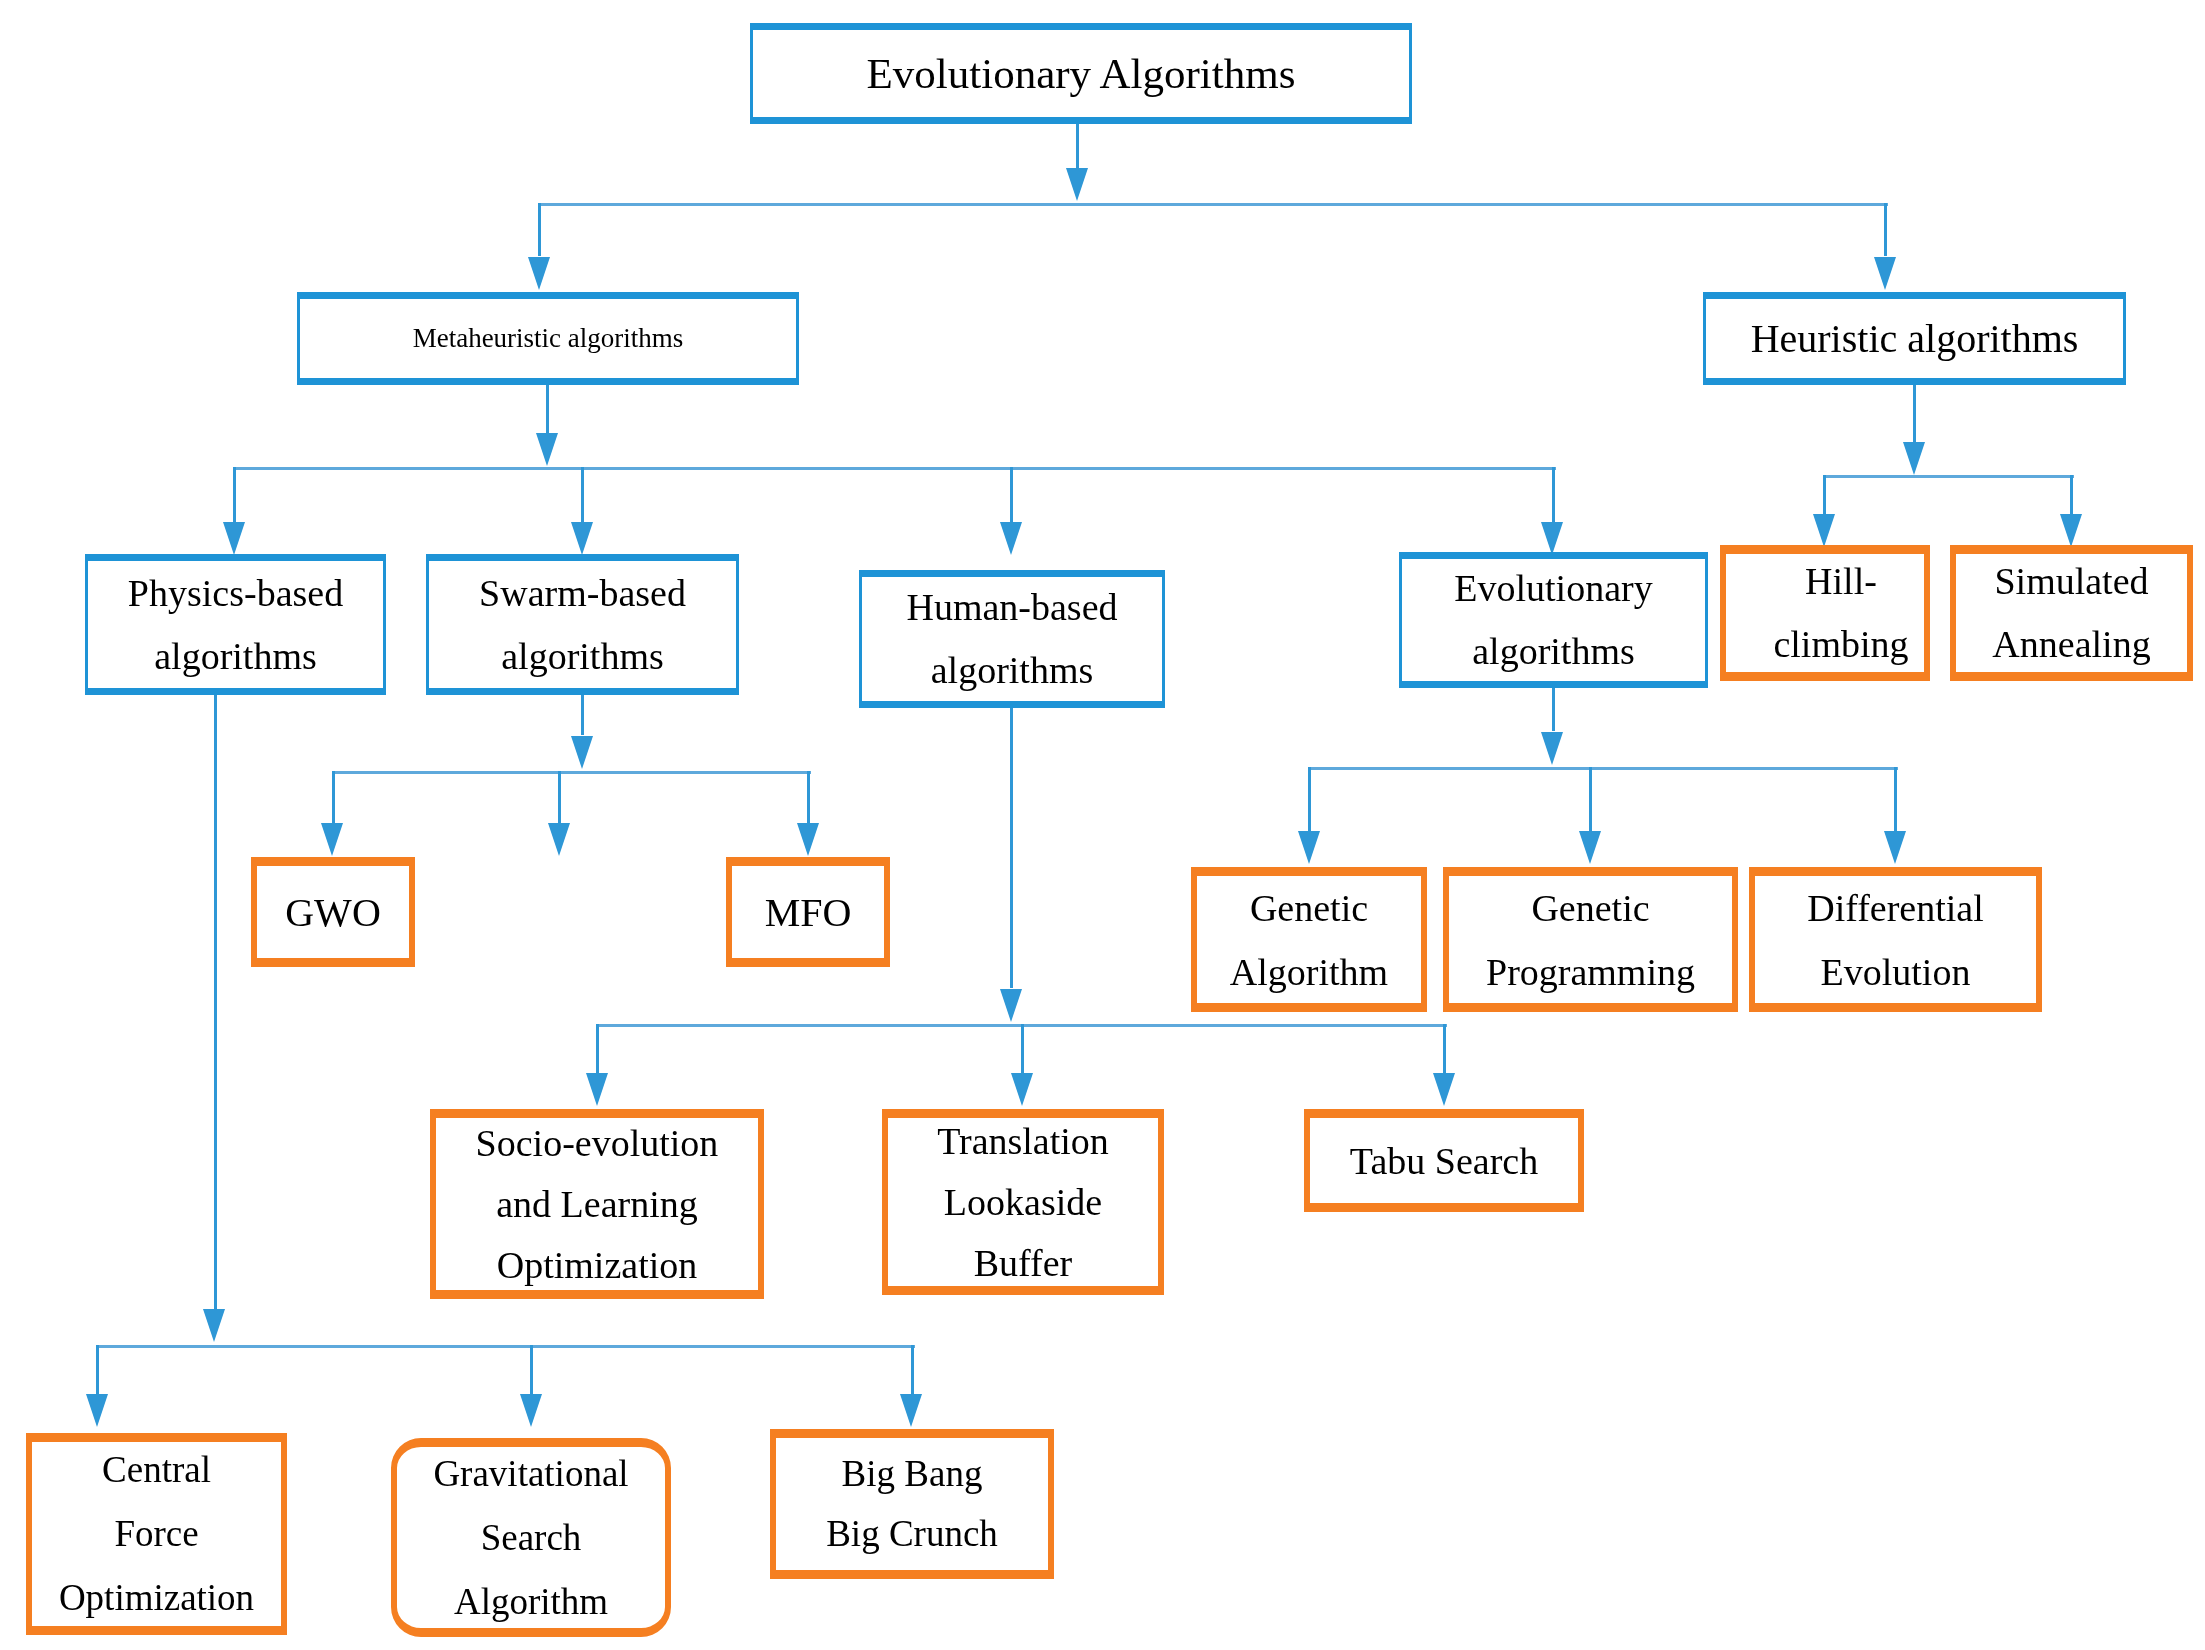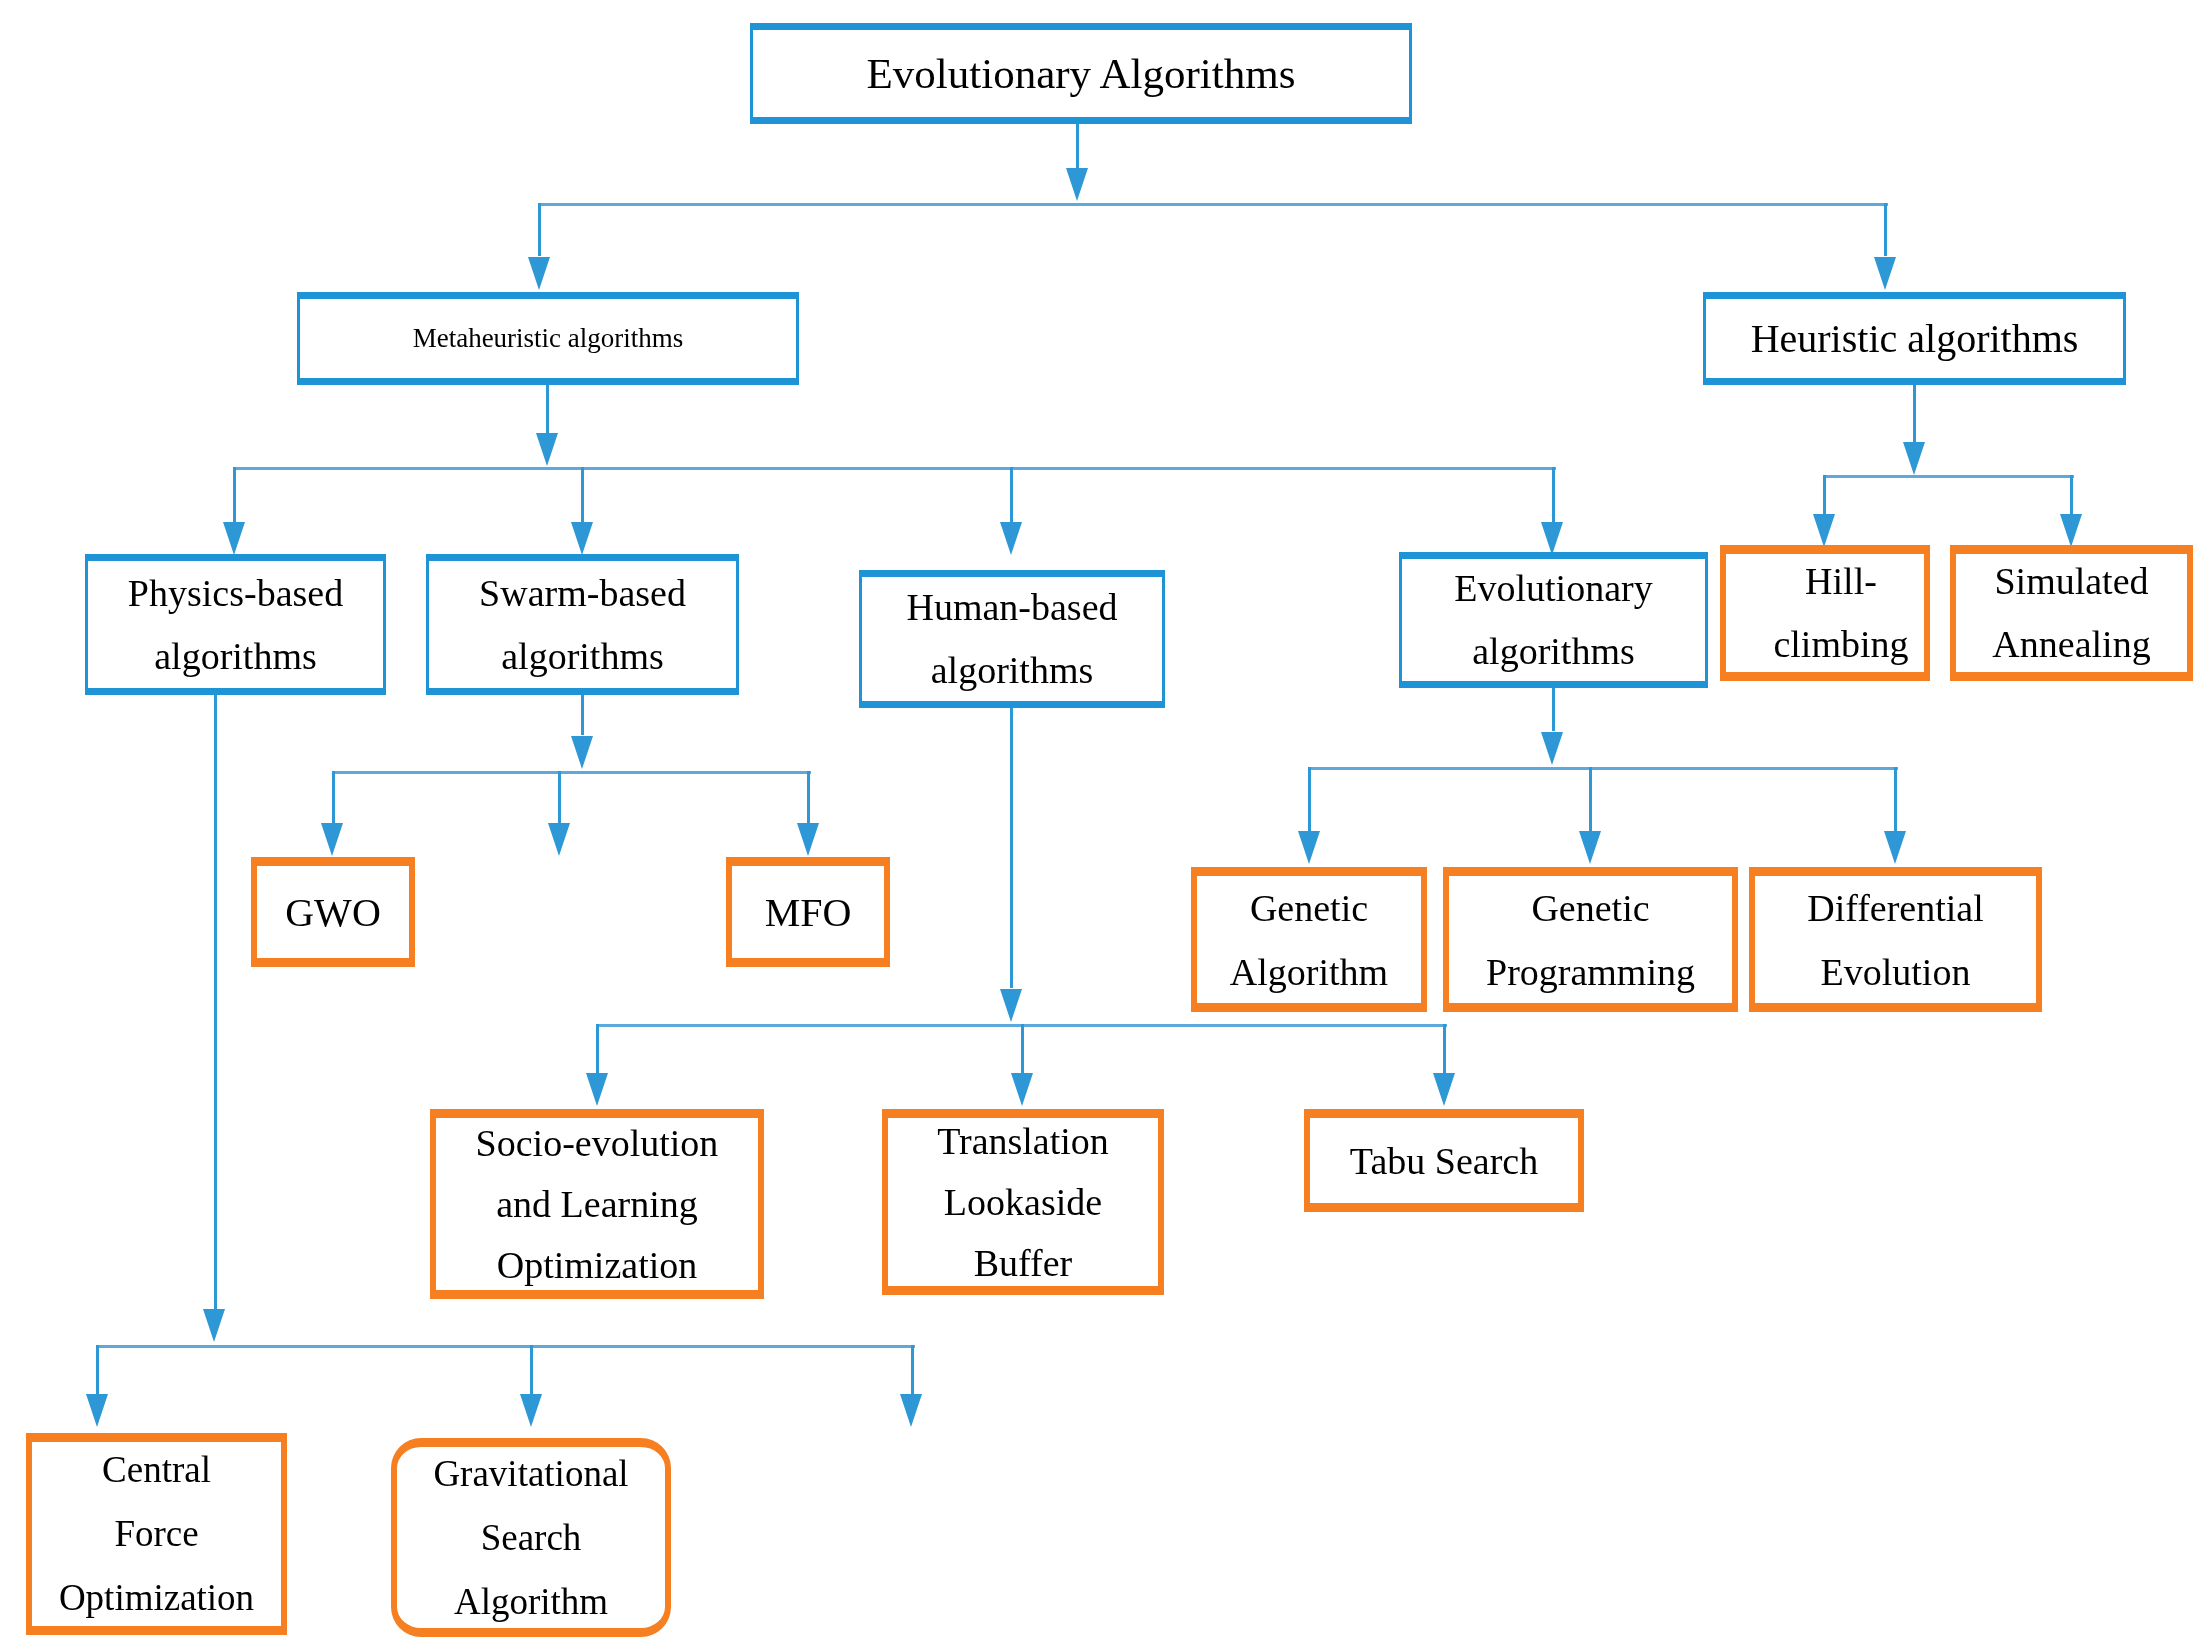--- a/index.html
+++ b/index.html
@@ -180,15 +180,19 @@
   <div class="node orange" style="left:26px;top:1433px;width:261px;height:202px;font-size:37px;line-height:64px;">
     <span>Central</span>
     <span>Force</span>
     <span>Optimization</span>
   </div>
   <div class="node orange" style="left:391px;top:1438px;width:280px;height:199px;font-size:37px;line-height:64px;border-radius:30px;">
     <span>Gravitational</span>
     <span>Search</span>
     <span>Algorithm</span>
   </div>
+  <div class="node orange" style="left:770px;top:1429px;width:284px;height:150px;font-size:37px;line-height:60px;">
+    <span>Big Bang</span>
+    <span>Big Crunch</span>
+  </div>
 
 </div>
 
 
 </body></html>

